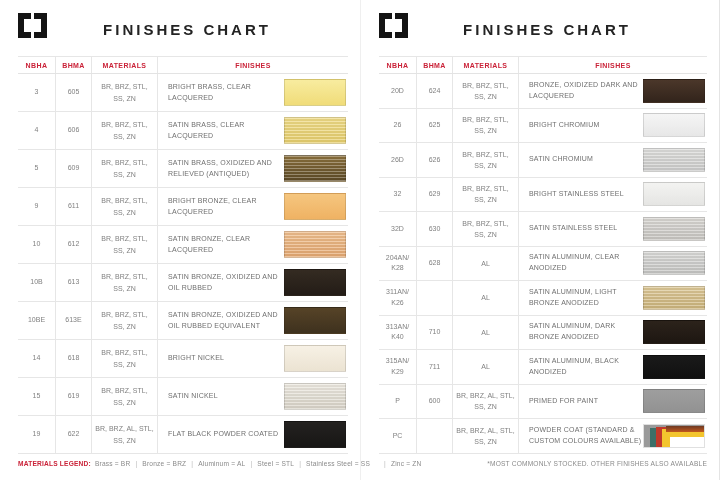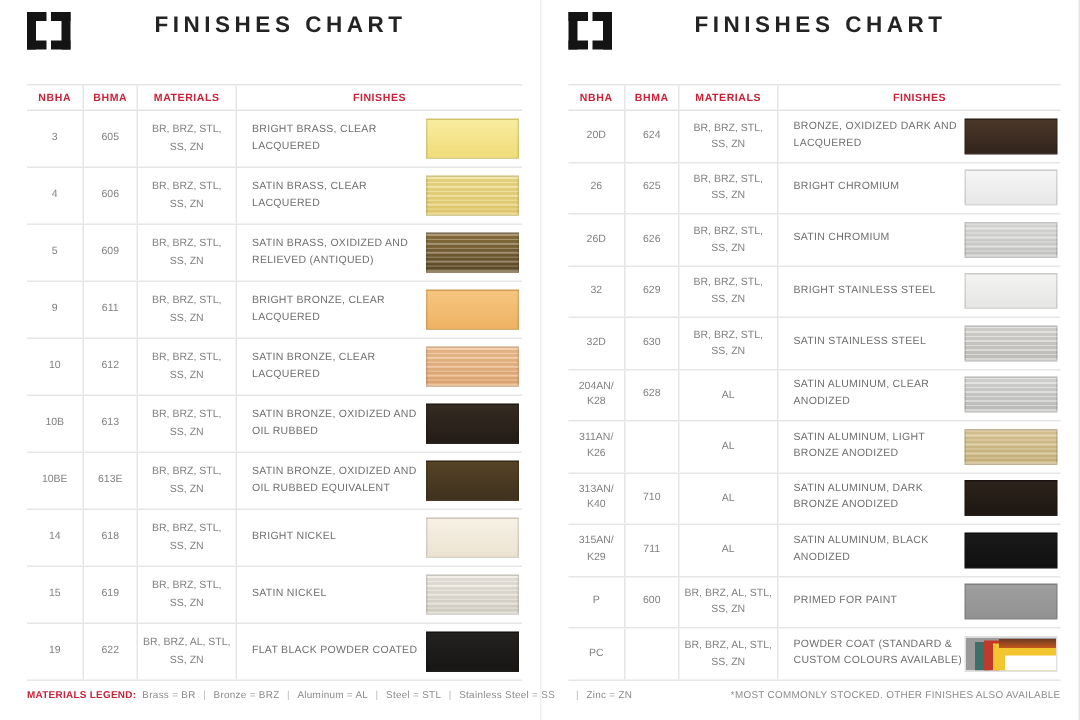--- a/index.html
+++ b/index.html
@@ -1,21 +1,21 @@
 <!DOCTYPE html>
 <html style="--red: #ca2238;"><head>
 <meta charset="utf-8">
 <style>
   html,body{margin:0;padding:0;background:#fff;}
   body{font-family:"Liberation Sans","DejaVu Sans",sans-serif;-webkit-font-smoothing:antialiased;}
   .sheet{width:720px;height:480px;display:flex;overflow:hidden;background:#fff;border-right:1px solid #e4e4e4;box-sizing:border-box;}
   .page{width:360px;box-sizing:border-box;padding:8px 12px 0 18px;position:relative;}
   .page.right{border-left:1px solid #efefef;}
   
-  .page-header{display:flex;align-items:flex-start;height:30px;margin-bottom:18px;}
+  .page-header{display:flex;align-items:flex-end;height:30px;margin-bottom:18px;}
   .logo{width:30px;height:25px;display:flex;gap:3px;flex:0 0 auto;}
   .logo .br{box-sizing:border-box;width:13px;height:25px;border:6px solid #141414;}
   .logo .br.l{border-right:none;}
   .logo .br.r{border-left:none;}
   .page-title{flex:1;text-align:center;font-size:15px;font-weight:700;letter-spacing:3px;color:#232323;padding-right:22px;}
   
   .thead{display:grid;grid-template-columns:38px 36px 66px 1fr;border-top:1px solid #e6e6e6;border-bottom:1px solid #e3e3e3;height:16px;align-items:center;}
   .thead .hc{font-size:7px;font-weight:700;color:var(--red,#ca2238);text-align:center;letter-spacing:.4px;height:100%;display:flex;align-items:center;justify-content:center;box-sizing:border-box;}
   .hc.b,.cell.b{border-right:1px solid #e6e6e6;}
   .row{display:grid;grid-template-columns:38px 36px 66px 1fr;border-bottom:1px solid #e6e6e6;}

